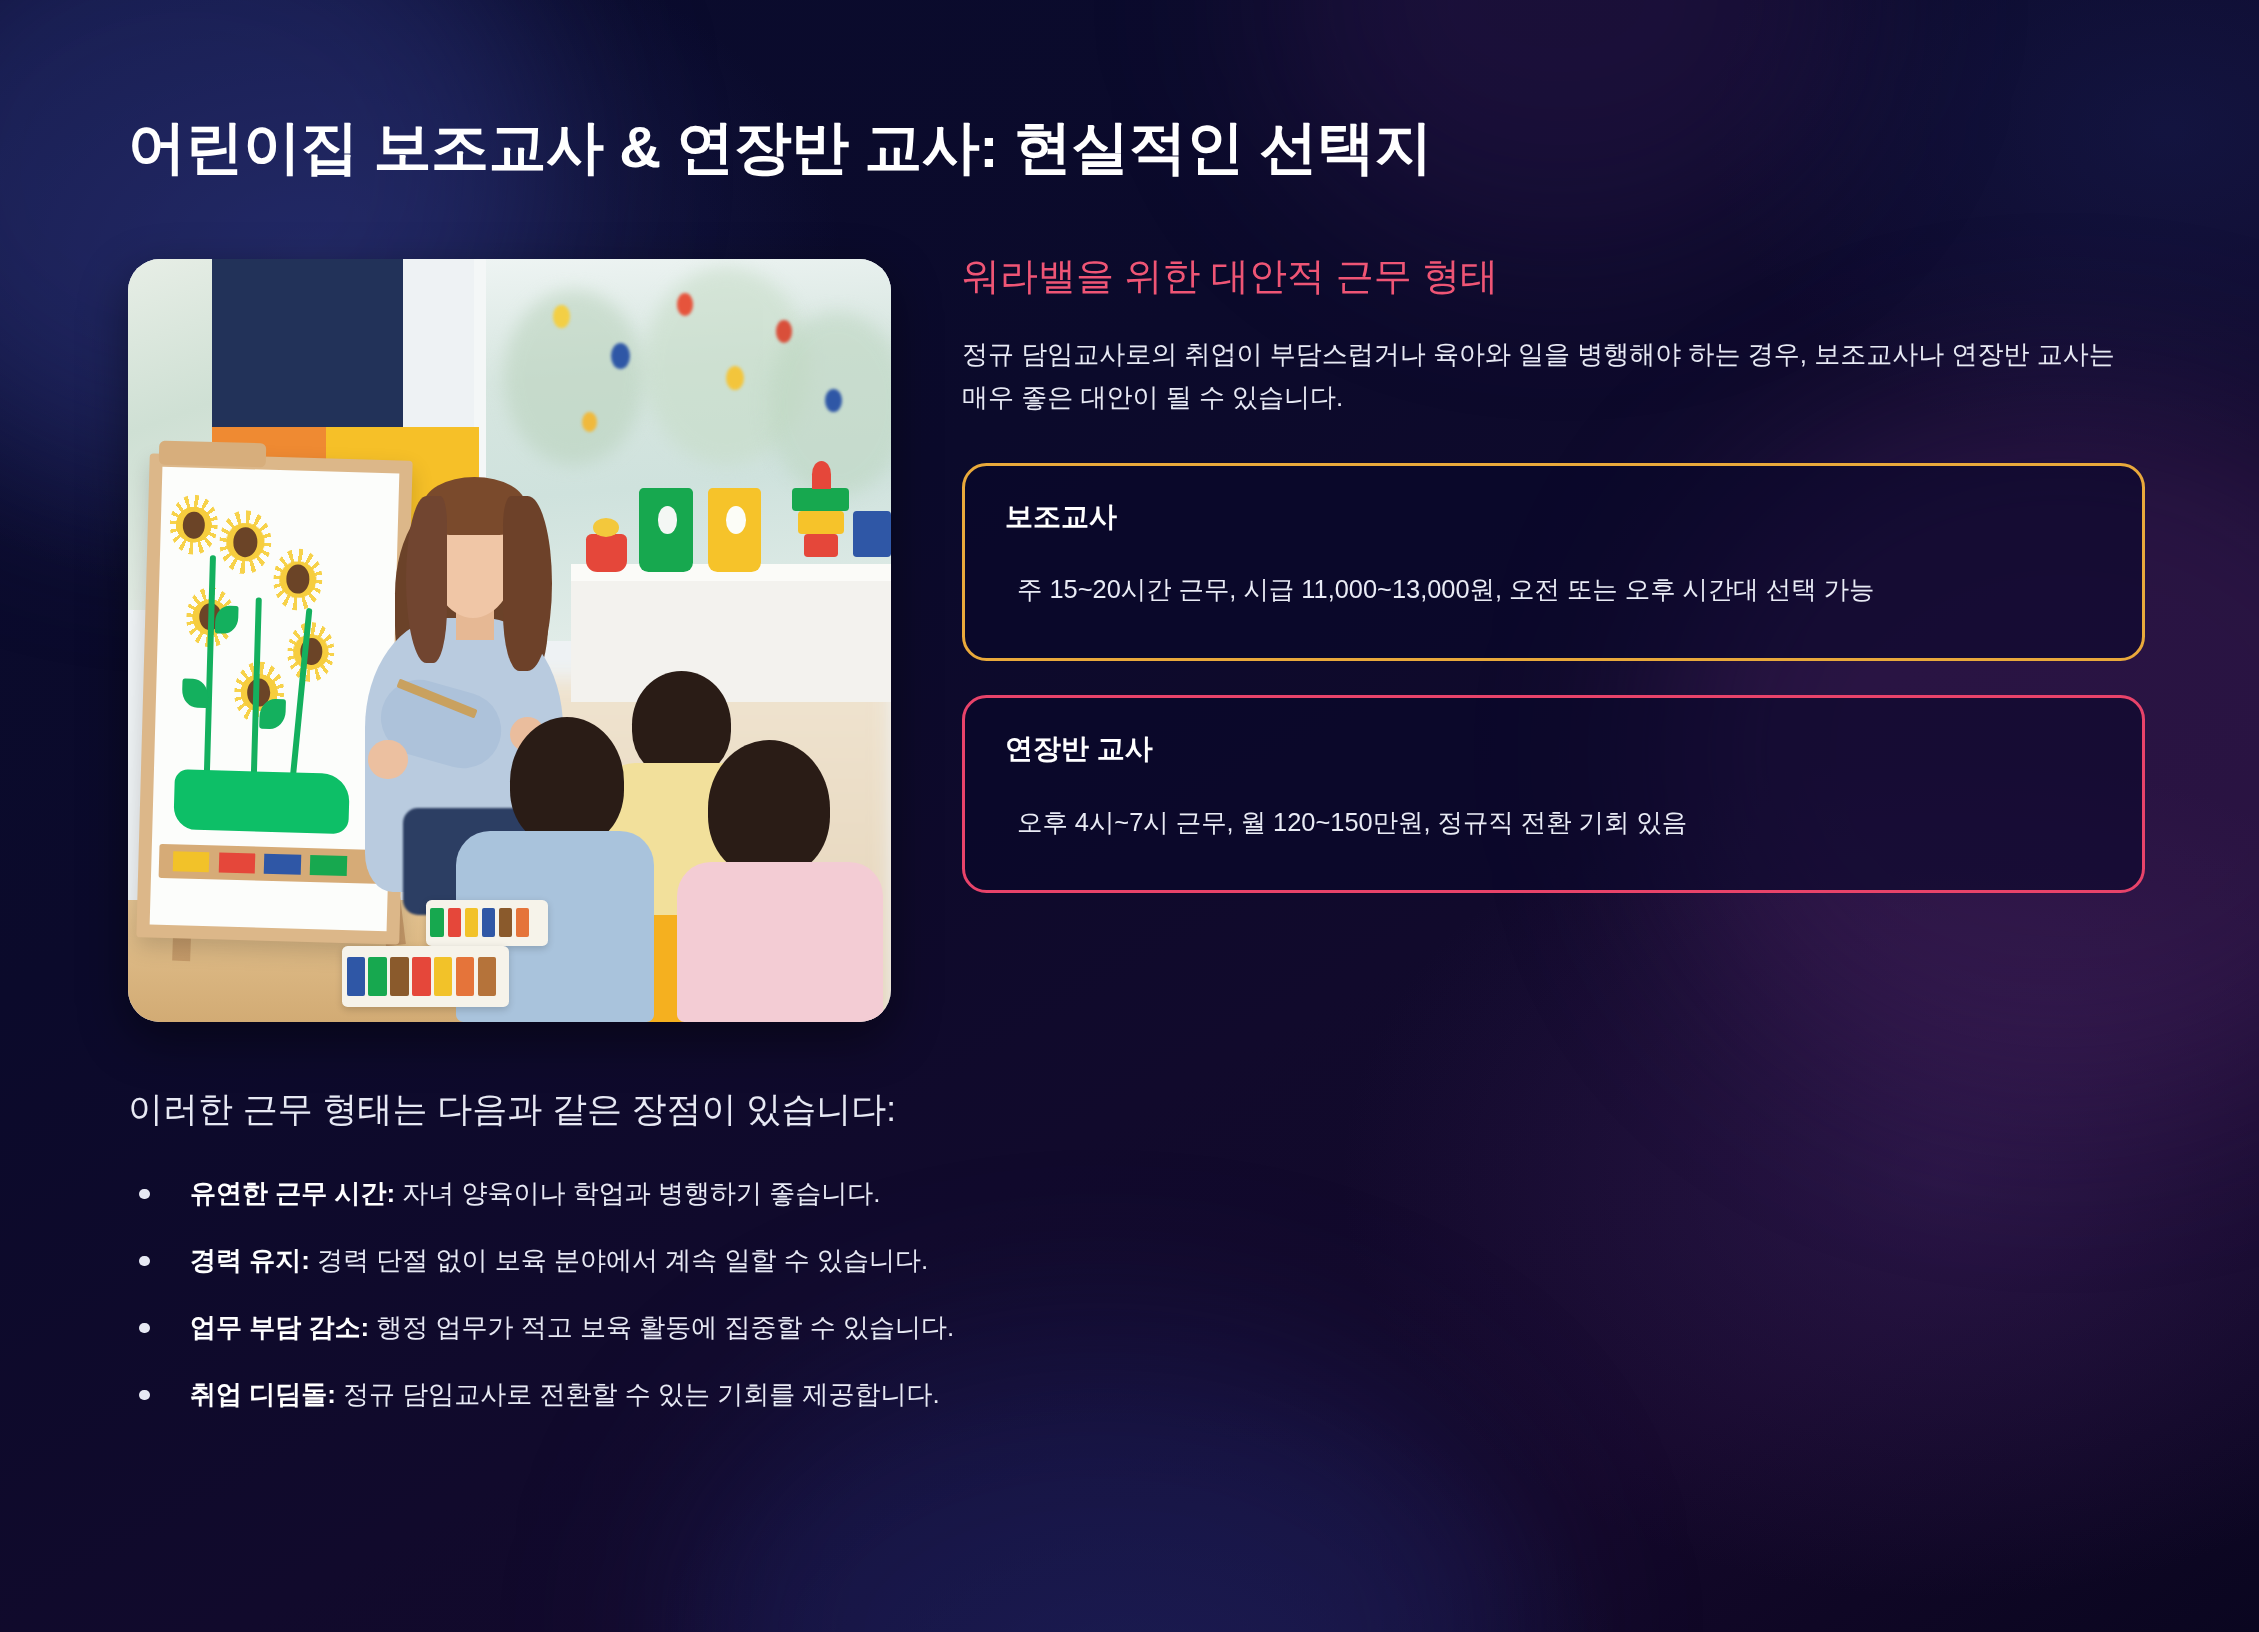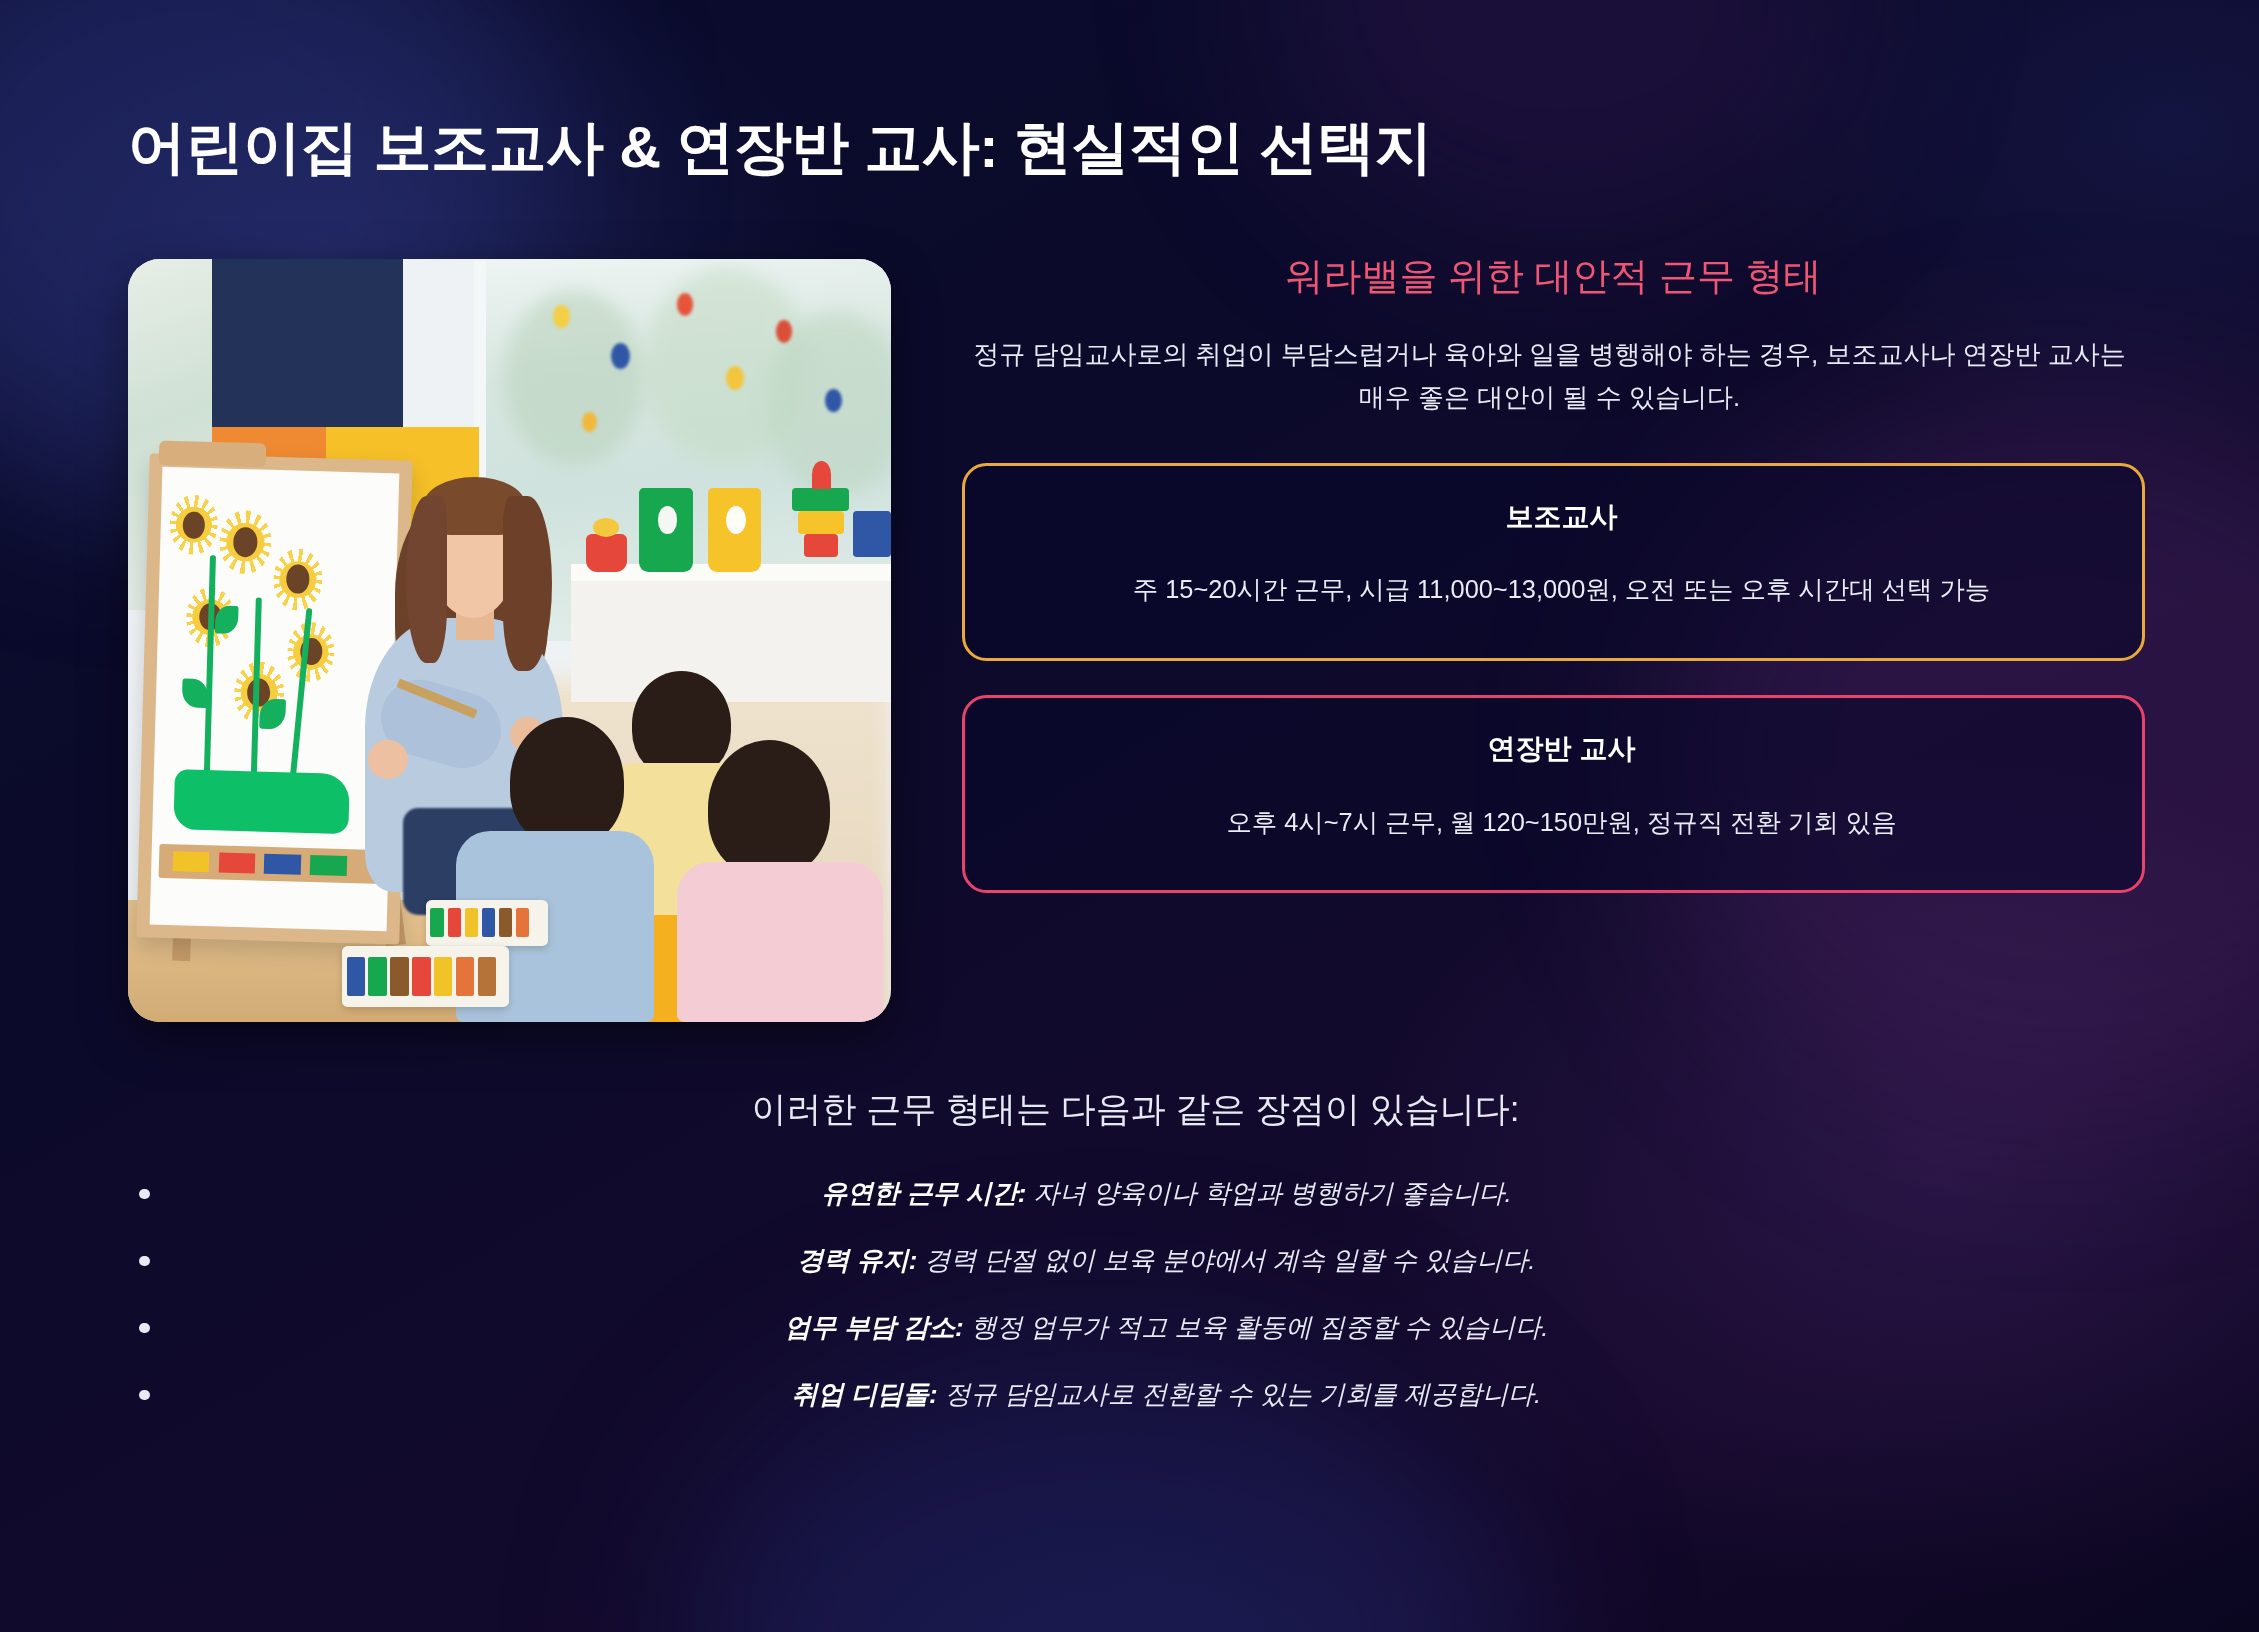--- a/index.html
+++ b/index.html
@@ -19,21 +19,20 @@
   #slide {
     position: absolute;
     inset: 0;
     background:
       radial-gradient(ellipse 847px 565px at 14% 16%, rgba(40,48,110,0.55) 0%, rgba(40,48,110,0) 62%),
       radial-gradient(ellipse 942px 659px at 86% 72%, rgba(62,34,96,0.50) 0%, rgba(62,34,96,0) 64%),
       radial-gradient(ellipse 753px 490px at 50% 104%, rgba(30,40,100,0.40) 0%, rgba(30,40,100,0) 66%),
       radial-gradient(ellipse 659px 471px at 96% 8%, rgba(24,30,84,0.50) 0%, rgba(24,30,84,0) 70%),
       linear-gradient(150deg, #0a0c2e 0%, #0b0a2b 34%, #110a2c 60%, #14082a 82%, #0a0620 100%);
     overflow: hidden;
-    text-align: center;
   }
   .glow {
     position: absolute;
     border-radius: 50%;
     filter: blur(85px);
     pointer-events: none;
   }
   .glow-a { left: -169px; top: -151px; width: 716px; height: 640px; background: rgba(46,56,132,0.42); }
   .glow-b { right: -207px; top: 395px;  width: 810px; height: 716px; background: rgba(88,40,110,0.34); }
   .glow-c { left: 30%;  bottom: -301px; width: 847px; height: 603px; background: rgba(34,44,118,0.30); }
@@ -219,21 +218,20 @@
   #benefits-lead {
     font-size: 35px;
     color: #e7e9f4;
     margin: 0 0 38px 0;
     line-height: 1.5;
   }
   #benefits-list {
     list-style: none;
     margin: 0 0 41px 0;
     padding: 0;
-    font-style: italic;
   }
   #benefits-list li {
     position: relative;
     font-size: 26px;
     color: #e7e9f4;
     line-height: 1.5;
     padding-left: 62px;
     margin-bottom: 28px;
   }
   #benefits-list li::before {

